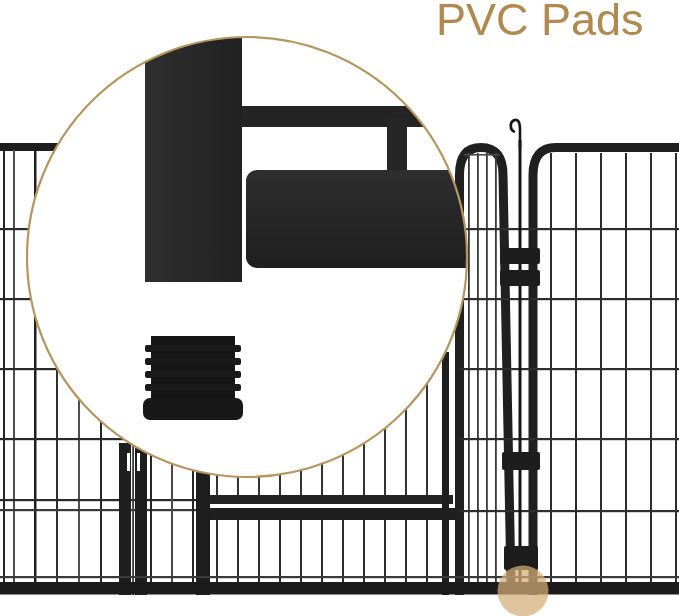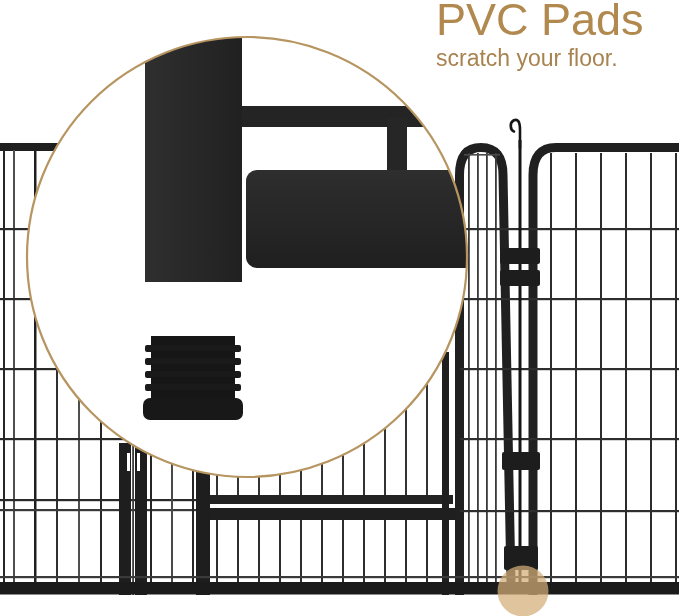--- a/index.html
+++ b/index.html
@@ -179,16 +179,15 @@
         </g>
       </g>
       <circle cx="247" cy="257" r="220" fill="none" stroke="#b69561" stroke-width="2.2"></circle>
     </g>
 
     <circle cx="523" cy="591" r="25.5" fill="#d3ad78" fill-opacity="0.72"></circle>
   </svg>
 
   <div class="caption">
     <h1>PVC Pads</h1>
-    <p>scratch your floor.</p>
   </div>
 
 </div>
 
 </body></html>

